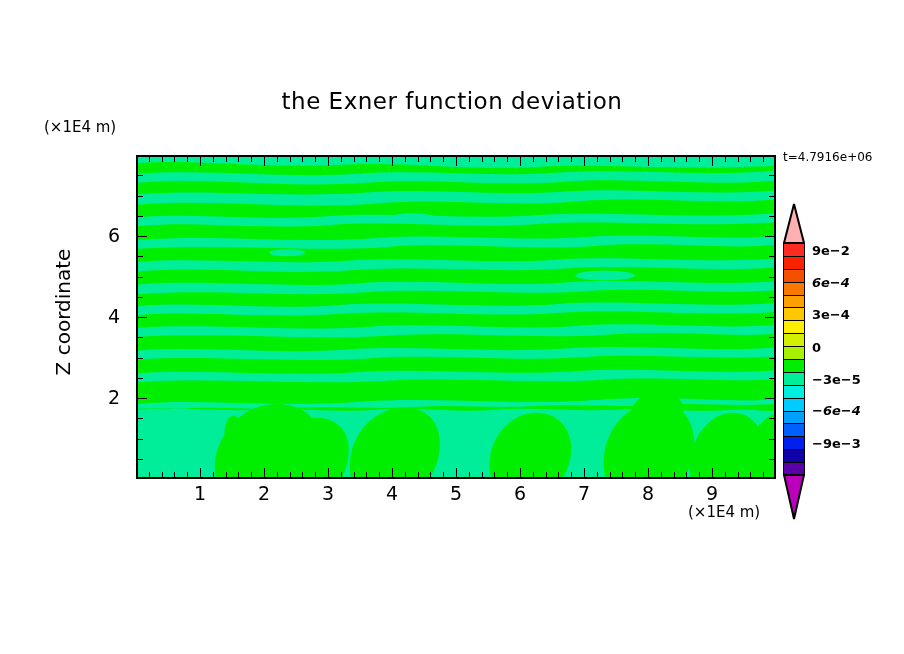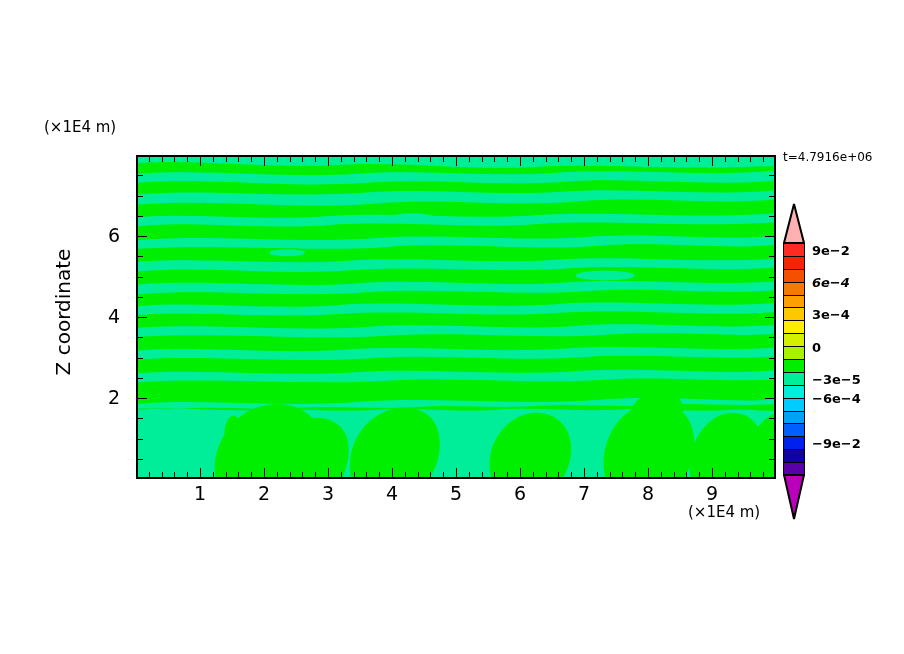--- a/index.html
+++ b/index.html
@@ -52,20 +52,21 @@
   #cb-cap-top{position:absolute;left:783px;top:203px;width:22px;height:41px;}
   #cb-cap-bot{position:absolute;left:783px;top:474px;width:22px;height:46px;}
   .cblab{position:absolute;left:812px;font-size:13px;color:#000;
          font-weight:bold;white-space:pre;}
 </style>
 </head>
 <body>
 
 <div id="stage">
 
+  <div class="txt" id="title">the Exner function deviation</div>
 
   <div class="txt" id="yunit">(×1E4 m)</div>
 
   <div class="txt" id="timestamp">t=4.7916e+06</div>
 
   <div id="plot-frame">
     <svg id="field" viewBox="0 0 640 324" preserveAspectRatio="none">
       <rect x="0" y="0" width="640" height="324" fill="#00ee00"></rect>
       <g fill="#00ee99">
 
@@ -289,16 +290,16 @@
   <svg id="cb-cap-bot" viewBox="0 0 22 46" preserveAspectRatio="none">
     <polygon points="1,1 21,1 11,45" fill="#bb00bb" stroke="#000" stroke-width="2"></polygon>
   </svg>
 
   <div id="cb-labels">
       <div class="cblab" style="top: 243px;">9e−2</div>
       <div class="cblab" style="top: 275.222px; font-style: italic;">6e−4</div>
       <div class="cblab" style="top: 307.444px;">3e−4</div>
       <div class="cblab" style="top: 339.667px;">0</div>
       <div class="cblab" style="top: 371.889px;">−3e−5</div>
-      <div class="cblab" style="top: 391px;">−6e−4</div>
-      <div class="cblab" style="top: 436.333px;">−9e−2</div>
+      <div class="cblab" style="top: 403px; font-style: italic;">−6e−4</div>
+      <div class="cblab" style="top: 436.333px;">−9e−3</div>
     </div>
 </div>
 
 </body></html>

